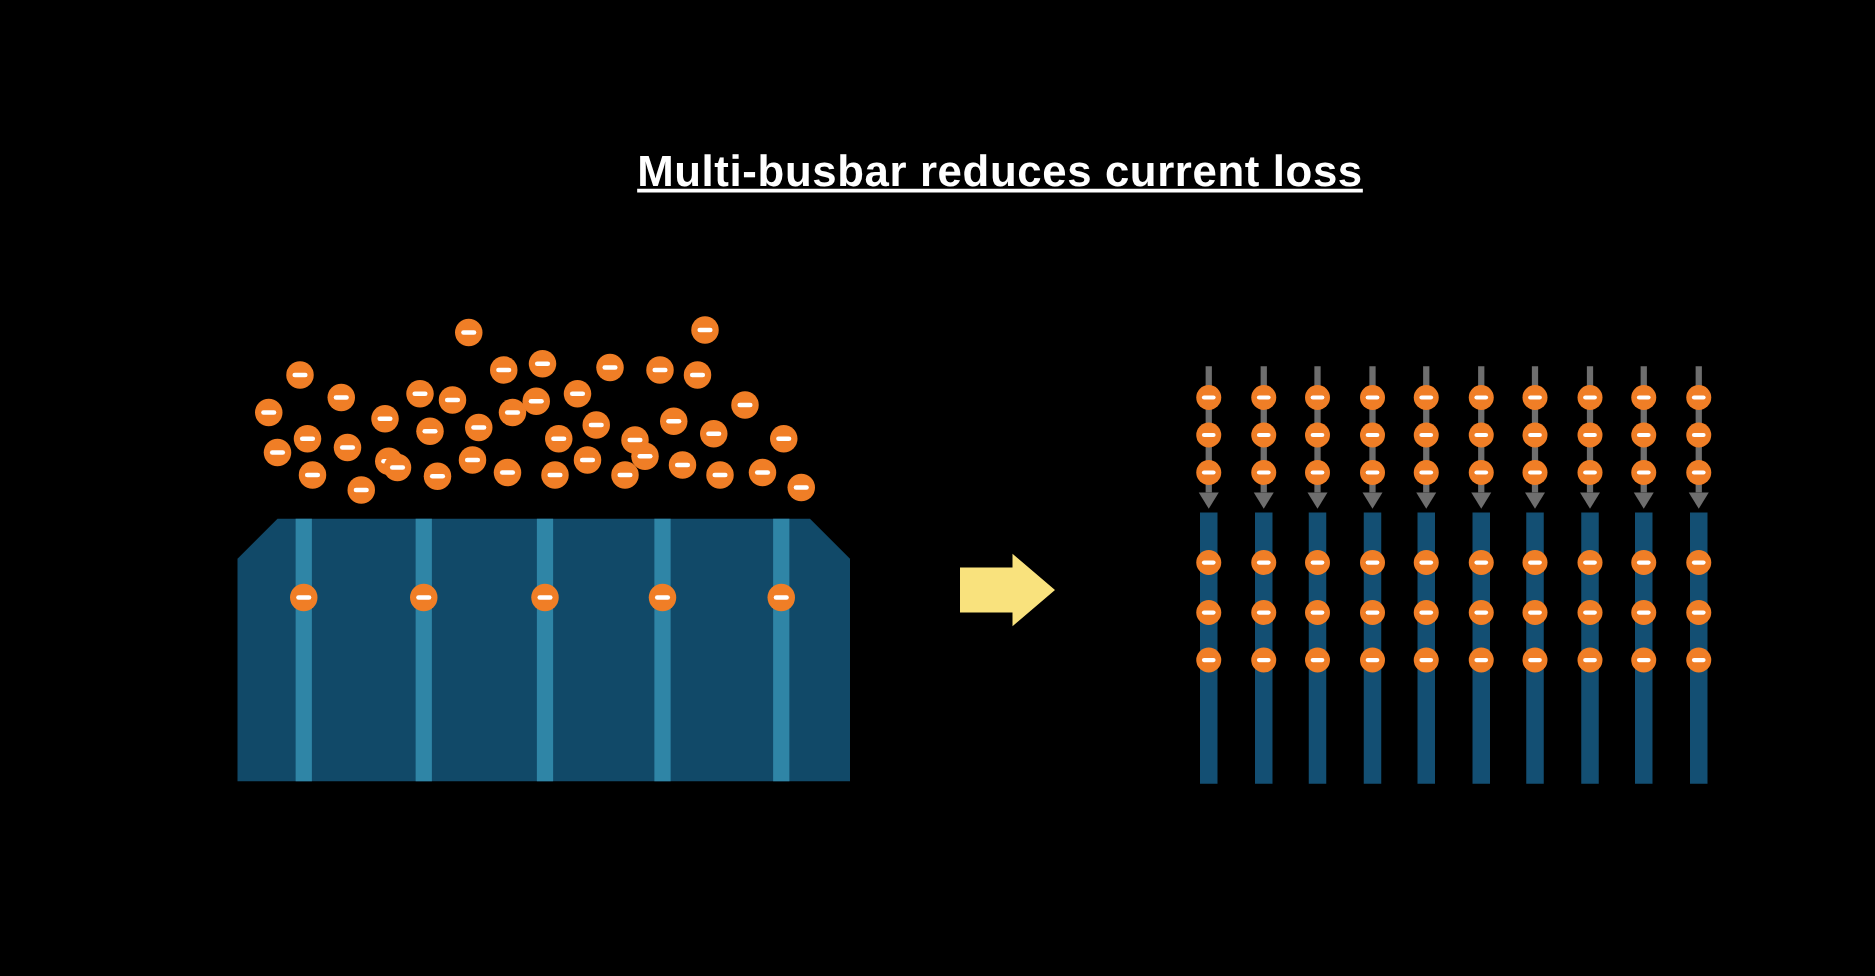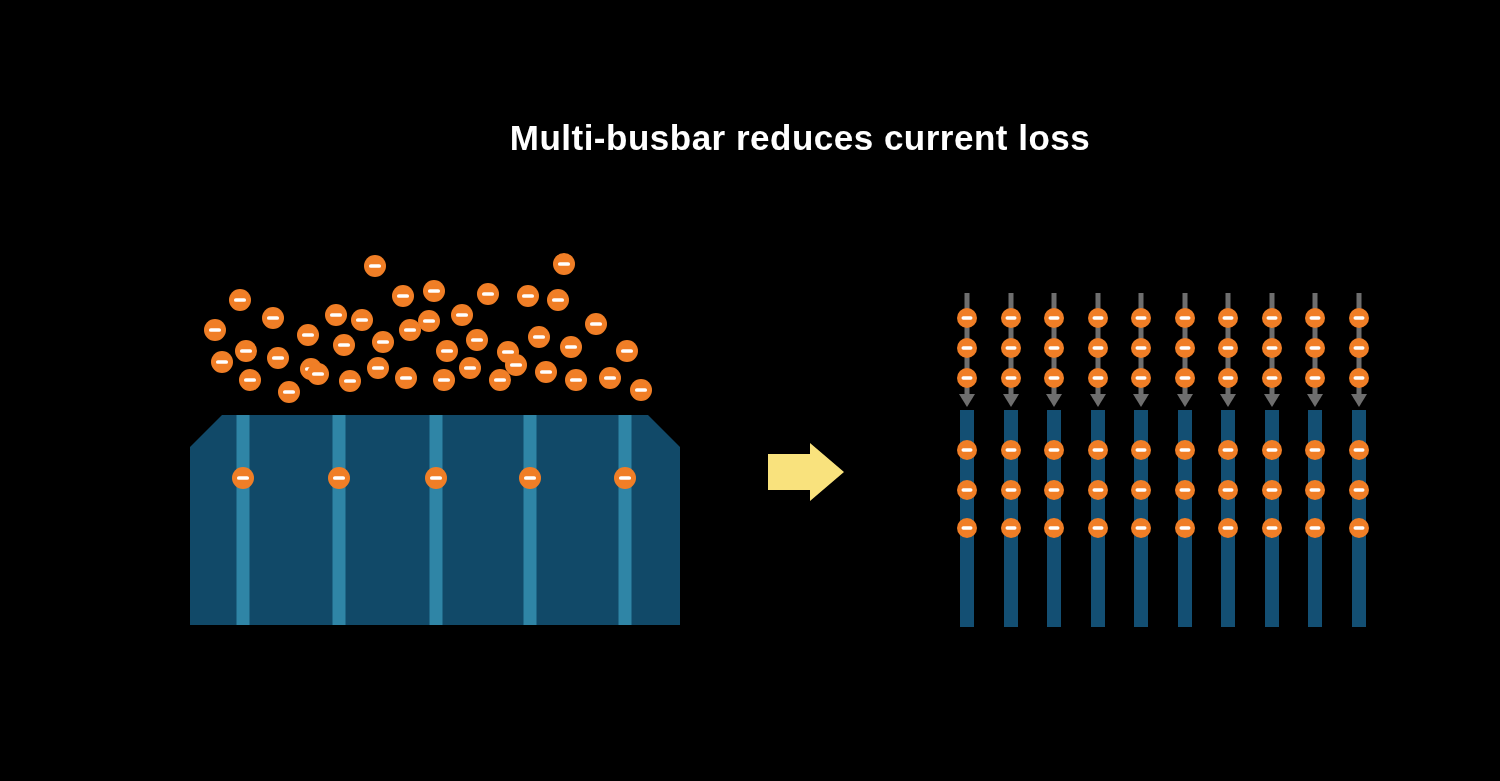--- a/index.html
+++ b/index.html
@@ -19,20 +19,21 @@
     position: absolute;
     left: 800px;
     top: 120px;
     transform: translateX(-50%);
     color: #ffffff;
     font-size: 35px;
     font-weight: 700;
     letter-spacing: 0.5px;
     white-space: nowrap;
     line-height: 1;
+    text-decoration: underline;
   }
   svg.diagram {
     position: absolute;
     left: 0;
     top: 0;
   }
 </style>
 </head>
 <body>
 

